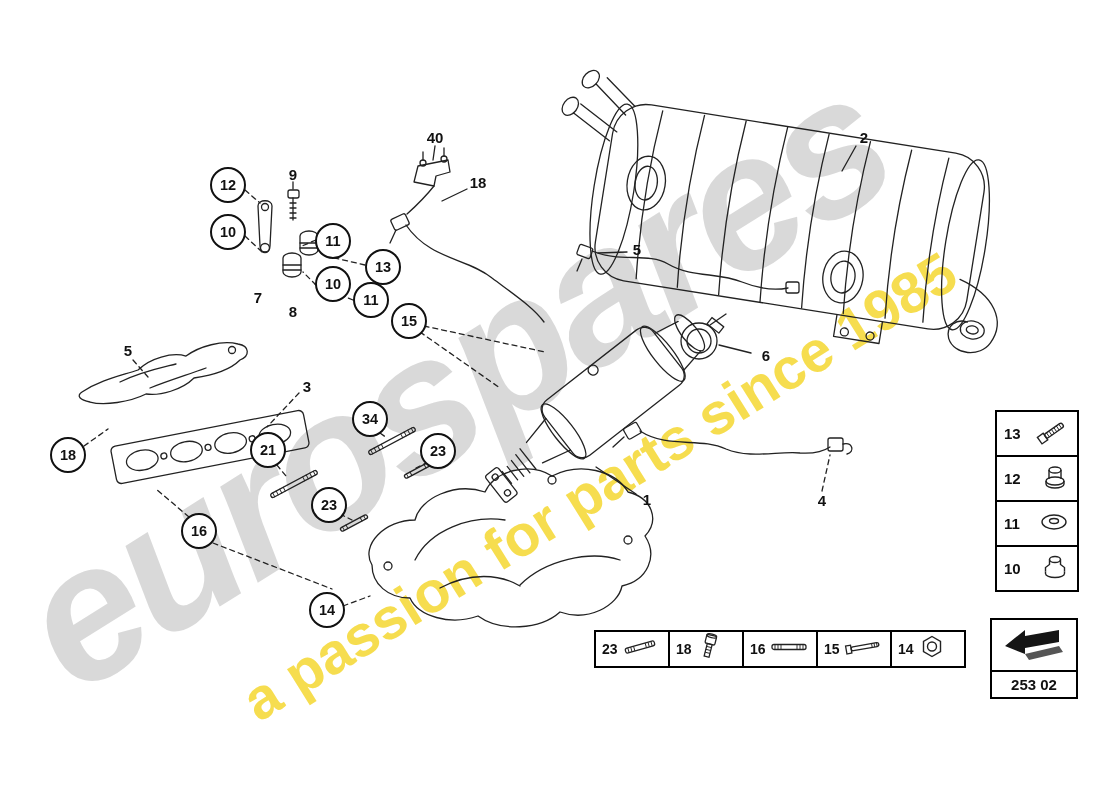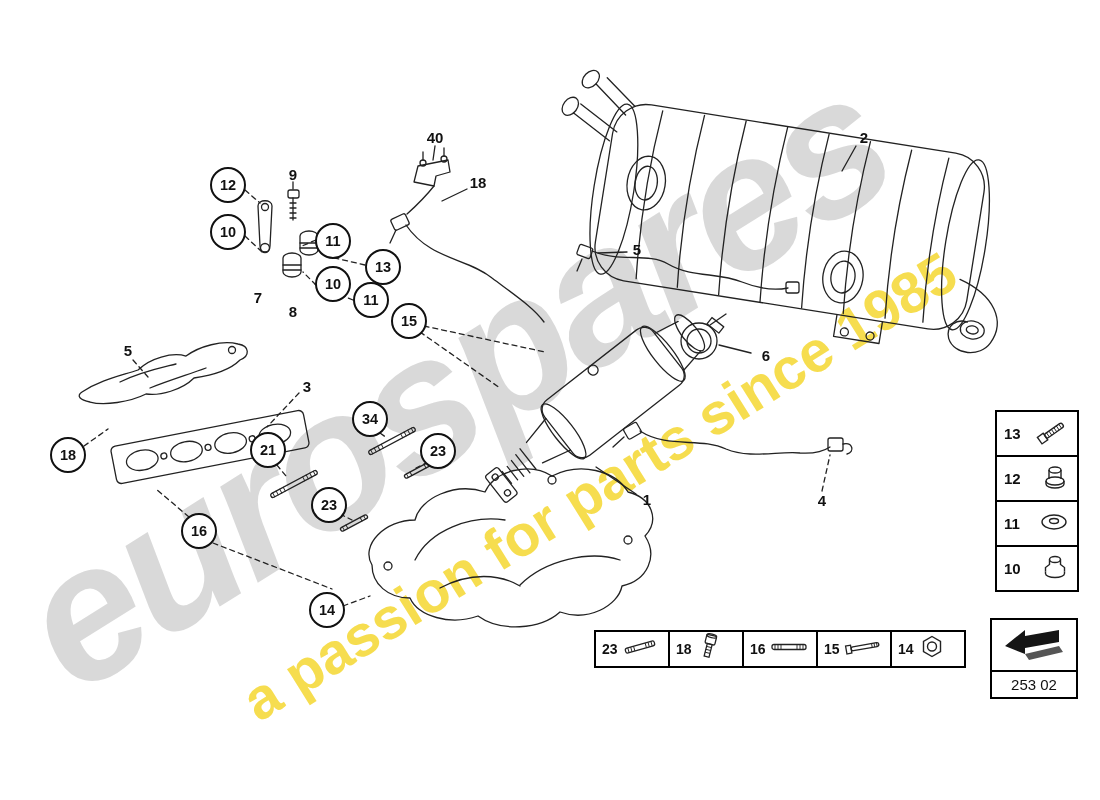--- a/index.html
+++ b/index.html
@@ -60,21 +60,21 @@
   .bl-cell .num { font-size:14px; font-weight:bold; }
   
   .plate { position:absolute; left:990px; top:618px; width:88px; z-index:6; }
   .plate-arrow {
     box-sizing:border-box; height:54px; border:2px solid #000; background:#fff;
     display:flex; align-items:center; justify-content:center;
   }
   .plate-code {
     box-sizing:border-box; height:27px; border:2px solid #000; border-top:none;
     background:#fff; display:flex; align-items:center; justify-content:center;
-    font-size:15px; font-weight:normal;
+    font-size:15px; font-weight:bold;
   }
 </style>
 </head>
 <body>
 
 <div class="stage">
 
   <div class="wm-brand">eurospares</div>
   <div class="wm-tagline">a passion for parts since 1985</div>
 

